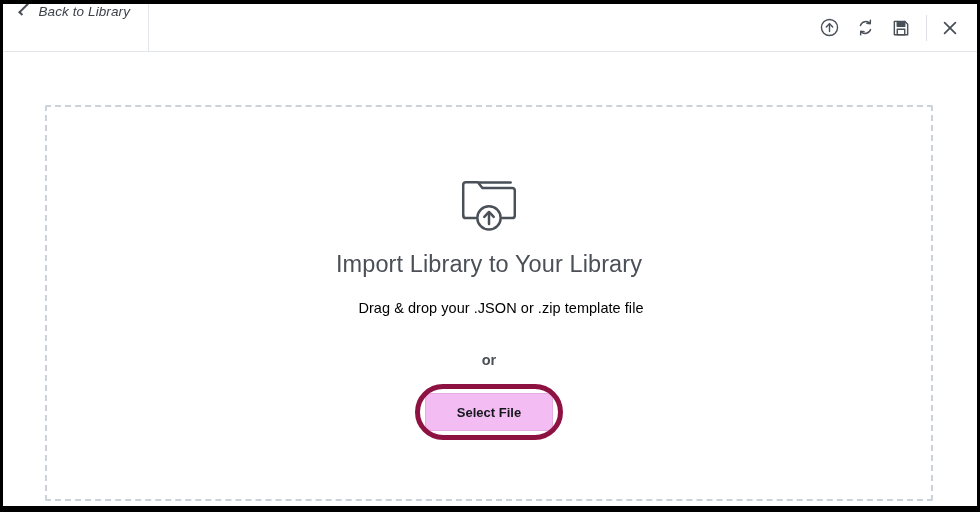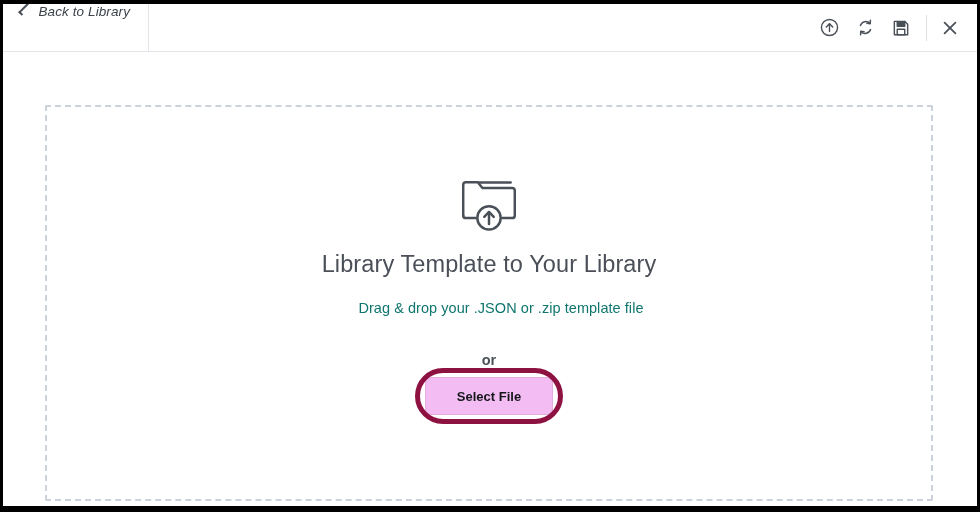--- a/index.html
+++ b/index.html
@@ -123,35 +123,36 @@
     margin-top: 12px;
     font-size: 23.5px;
     color: #4b5058;
     letter-spacing: 0.1px;
     font-weight: 400;
     white-space: nowrap;
   }
   .dz-subtitle {
     margin-top: 22px;
     font-size: 14.5px;
-    color: #0f766e;
+    color: #000000;
     letter-spacing: 0.05px;
     white-space: nowrap;
     margin-left: 24px;
   }
   .dz-or {
     margin-top: 36px;
     font-size: 14.5px;
     color: #4b5058;
     font-weight: 600;
   }
 
   
   .select-file-wrap {
     position: relative;
+    margin-top: 16px;
     width: 148px;
     height: 56px;
   }
   .highlight-ring {
     position: absolute;
     left: 0;
     top: 0;
     width: 148px;
     height: 56px;
     box-sizing: border-box;
@@ -241,21 +242,21 @@
         <svg width="66" height="66" viewBox="0 0 64 64" fill="none" stroke="currentColor" stroke-width="2.4" stroke-linecap="round" stroke-linejoin="round">
           <path d="M7 44 V 14.5 a2.6 2.6 0 0 1 2.6-2.6 h11.6 l4.4 5.6 H54.4 a2.6 2.6 0 0 1 2.6 2.6 V44 a2.6 2.6 0 0 1 -2.6 2.6 H44.8"></path>
           <path d="M7 44 a2.6 2.6 0 0 0 2.6 2.6 h9.6"></path>
           <path d="M53 12.2 H22.4"></path>
           <circle cx="32" cy="46.5" r="11.3"></circle>
           <path d="M32 52.4 V 40.9"></path>
           <path d="M27.4 45.4 L32 40.7 L36.6 45.4"></path>
         </svg>
       </div>
 
-      <div class="dz-title">Library Template to Your Library</div>
+      <div class="dz-title">Import Library to Your Library</div>
 
       <div class="dz-subtitle">Drag &amp; drop your .JSON or .zip template file</div>
 
       <div class="dz-or">or</div>
 
       <div class="select-file-wrap">
         <div class="select-file-btn">Select File</div>
         <div class="highlight-ring"></div>
       </div>
 

